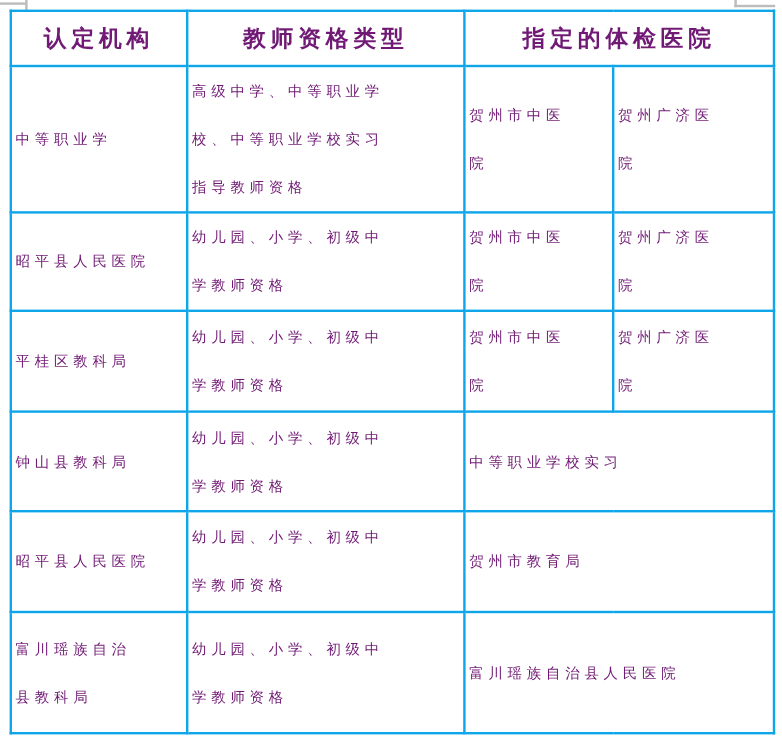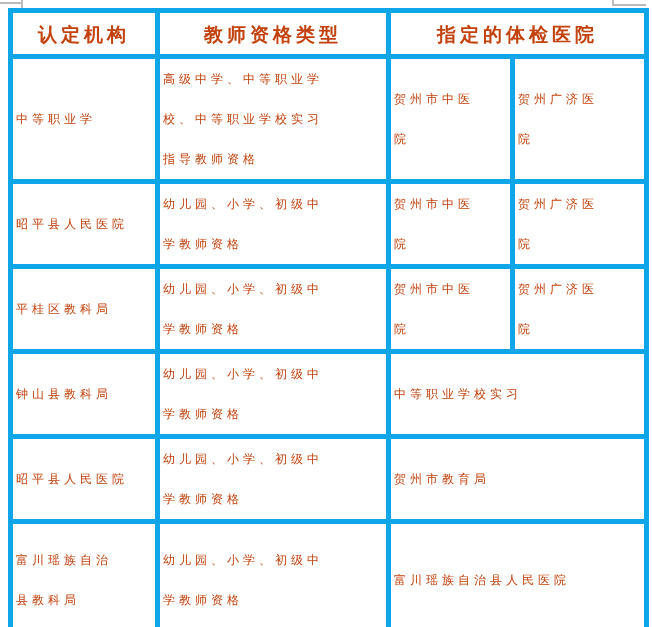--- a/index.html
+++ b/index.html
@@ -11,24 +11,24 @@
   }
   .sheet { position: relative; width: 652px; height: 627px; background: #ffffff; }
 
   table.qual-table {
     position: absolute; left: 8px; top: 8px;
     border-collapse: collapse;
     table-layout: fixed;
     border: 2px solid #141414;
   }
   .qual-table th, .qual-table td {
-    border: 5px solid #0ea5e9;
+    border: 2px solid #0ea5e9;
     vertical-align: middle;
     white-space: pre-line;
-    color: #c2410c;
+    color: #701a75;
     padding: 0 3px;
     overflow: hidden;
   }
   .qual-table th {
     font-size: 19px;
     font-weight: bold;
     letter-spacing: 4px;
     line-height: 24px;
   }
   .qual-table td {
@@ -36,21 +36,21 @@
     font-weight: normal;
     letter-spacing: 4px;
     line-height: 40px;
   }
   tr.hrow  { height: 46px; }
   tr.r0 { height: 119px; }
   tr.r1 { height: 81px; }
   tr.r2 { height: 84px; }
   tr.r3 { height: 83px; }
   tr.r4 { height: 84px; }
-  tr.r5 { height: 117px; }
+  tr.r5 { height: 101px; }
 
   
   .artifact { position: absolute; background: #bcbcbc; }
   .art-tl-h { left: 0px;   top: 2px; width: 22px; height: 2px; }
   .art-tl-v { left: 21px;  top: 0px; width: 2px;  height: 9px; }
   .art-tr-v { left: 612px; top: 0px; width: 2px;  height: 6px; }
   .art-tr-h { left: 612px; top: 4px; width: 34px; height: 2px; }
 </style>
 </head>
 <body>

